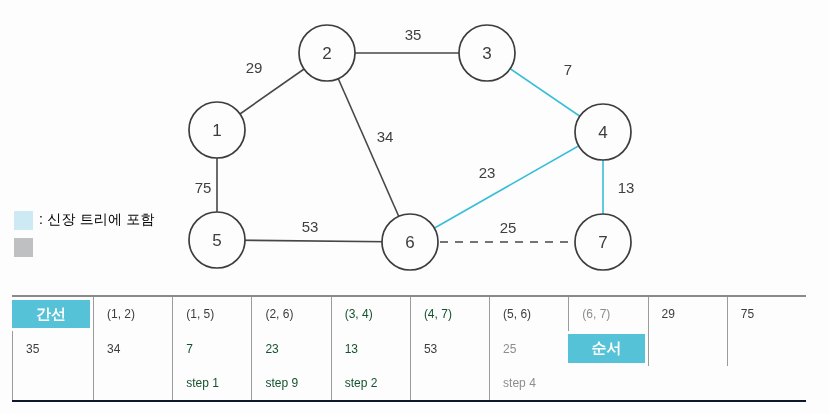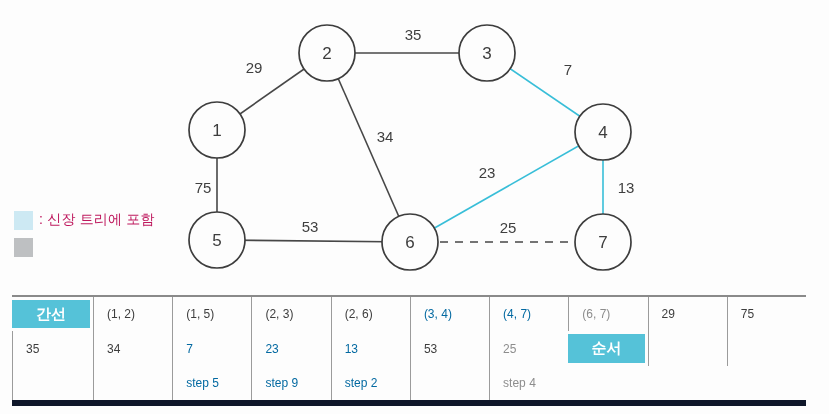--- a/index.html
+++ b/index.html
@@ -19,27 +19,27 @@
   .node-circle { fill: #fdfdfd; stroke: #3d3d3d; stroke-width: 1.7; }
   .node-label { font-size: 17px; fill: #3d3d3d; text-anchor: middle; }
   .weight-label { font-size: 15px; fill: #3f3f3f; text-anchor: middle; }
 
   
   .legend { position: absolute; left: 14px; top: 210px; }
   .legend-row { display: flex; align-items: center; height: 20px; margin-bottom: 7px; }
   .swatch { width: 19px; height: 19px; margin-right: 6px; flex: 0 0 auto; }
   .swatch.included { background: #cde9f3; }
   .swatch.excluded { background: #bec0c2; }
-  .legend-label { font-size: 14px; color: #be185d; letter-spacing: 0.2px; }
+  .legend-label { font-size: 14px; color: #000000; letter-spacing: 0.2px; }
 
   
   .mst-table {
     position: absolute; left: 12px; top: 295px; width: 794px;
     border-top: 2px solid #8a8a8a;
-    border-bottom: 6px solid #0f172a;
+    border-bottom: 2px solid #0f172a;
     display: grid;
     grid-template-columns: 81px repeat(9, 1fr);
     grid-template-rows: 34px 35px 34px;
     background: #fdfdfd;
   }
   .rowhead {
     background: #55c2d8;
     border: 3px solid #fdfdfd;
     border-left: none;
     color: #fff;
@@ -47,21 +47,21 @@
     font-size: 15px;
     display: flex; align-items: center; justify-content: center;
   }
   .cell {
     border-left: 1px solid #9b9b9b;
     font-size: 12px;
     display: flex; align-items: center;
     padding-left: 13px;
     color: #3d3d3d;
   }
-  .cell.accent { color: #0369a1; }
+  .cell.accent { color: #14532d; }
   .cell.muted { color: #8d8d8d; }
 </style>
 </head>
 <body>
 
 <svg class="graph-svg" width="829" height="292" viewBox="0 0 829 292">
 
   <line class="edge" x1="217" y1="130" x2="327" y2="53"></line>
   <line class="edge" x1="217" y1="130" x2="217" y2="240"></line>
   <line class="edge" x1="327" y1="53" x2="487" y2="53"></line>
@@ -107,39 +107,39 @@
   <div class="legend-row">
     <span class="swatch excluded"></span>
   </div>
 </div>
 
 <div class="mst-table">
 
   <div class="rowhead row1">간선</div>
   <div class="cell row1">(1, 2)</div>
   <div class="cell row1">(1, 5)</div>
-  <div class="cell row1">(2, 3)</div>
   <div class="cell row1">(2, 6)</div>
   <div class="cell row1 accent">(3, 4)</div>
   <div class="cell row1 accent">(4, 7)</div>
+  <div class="cell row1">(5, 6)</div>
   <div class="cell row1 muted">(6, 7)</div>
 
   <div class="cell row2">29</div>
   <div class="cell row2">75</div>
   <div class="cell row2">35</div>
   <div class="cell row2">34</div>
   <div class="cell row2 accent">7</div>
   <div class="cell row2 accent">23</div>
   <div class="cell row2 accent">13</div>
   <div class="cell row2">53</div>
   <div class="cell row2 muted">25</div>
 
   <div class="rowhead row3">순서</div>
   <div class="cell row3"></div>
   <div class="cell row3"></div>
   <div class="cell row3"></div>
   <div class="cell row3"></div>
-  <div class="cell row3 accent">step 5</div>
+  <div class="cell row3 accent">step 1</div>
   <div class="cell row3 accent">step 9</div>
   <div class="cell row3 accent">step 2</div>
   <div class="cell row3"></div>
   <div class="cell row3 muted">step 4</div>
 </div>
 
 </body></html>

